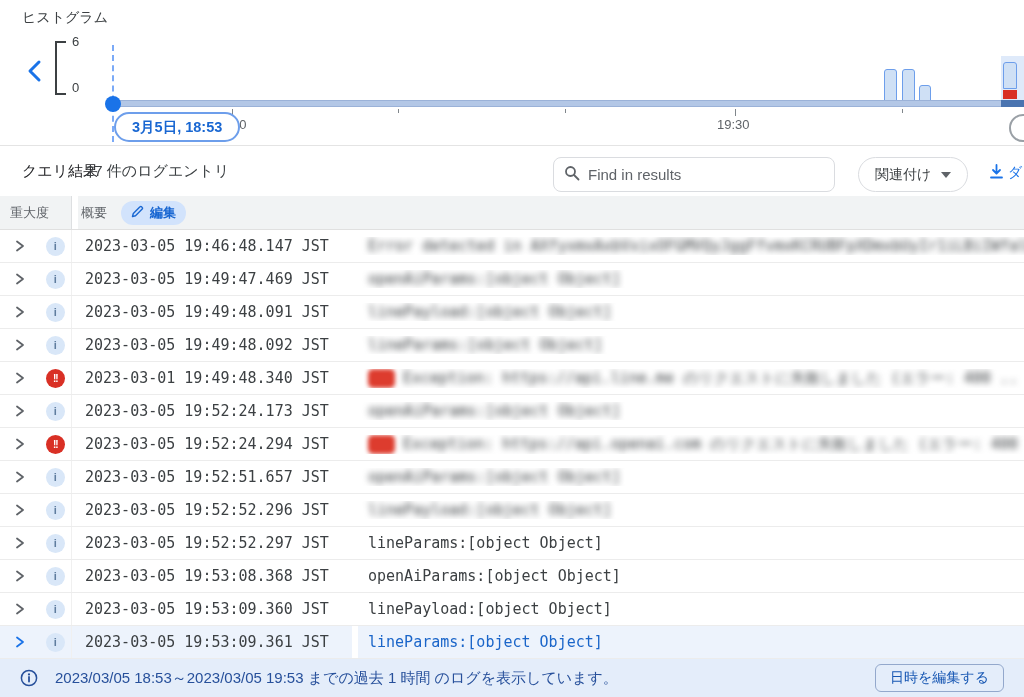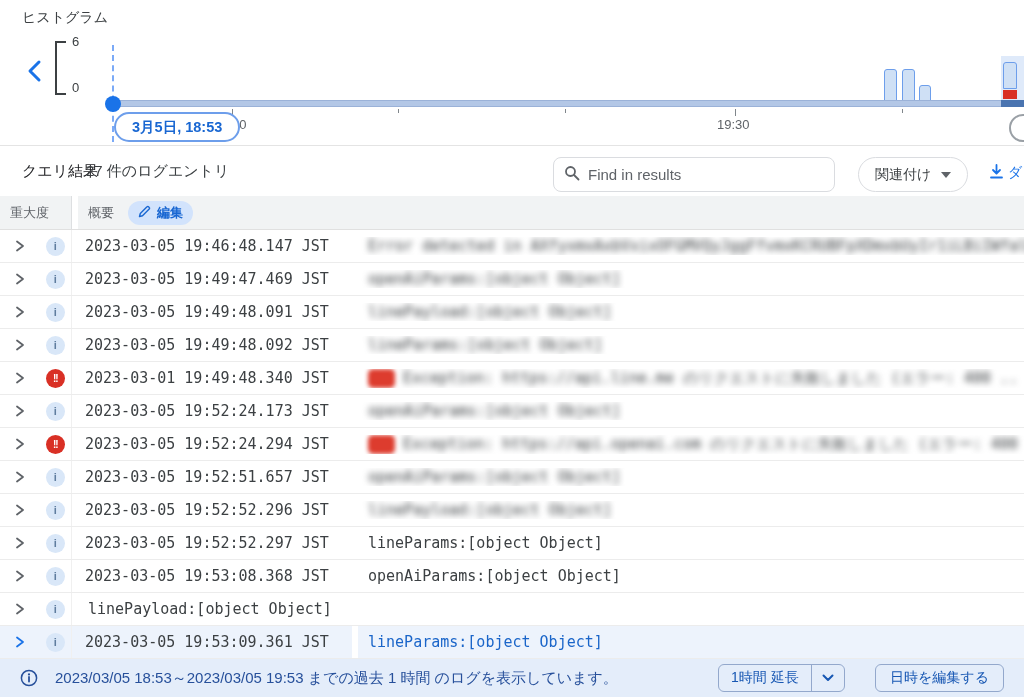--- a/index.html
+++ b/index.html
@@ -42,21 +42,21 @@
 
   
   .tbl-head { position:absolute; left:0; top:196px; width:1024px; height:34px; background:#f1f3f4; display:flex; align-items:center; font-size:13px; color:#5f6368; border-bottom:1px solid #e0e0e0; }
   .th-sev { width:72px; padding-left:10px; border-right:1px solid #dddfe1; height:100%; display:flex; align-items:center; }
   .th-ts { width:280px; padding-left:13px; height:100%; display:flex; align-items:center; gap:6px; }
   .sort-arrow { color:#5f6368; font-size:14px; cursor:pointer; }
   .pill-btn { display:flex; align-items:center; gap:6px; background:#d2e3fc; color:#1967d2; border:none; border-radius:12px; height:24px; padding:0 10px; font-size:13px; font-weight:bold; cursor:pointer; }
   .jst-pill { margin-left:auto; margin-right:10px; }
   .jst-pill .caret-down { border-top-color:#1967d2; border-left-width:4px; border-right-width:4px; border-top-width:5px; }
   .th-gap { width:6px; background:#fff; height:100%; }
-  .th-sum { flex:1; padding-left:10px; display:flex; align-items:center; gap:14px; height:100%; }
+  .th-sum { flex:1; padding-left:3px; display:flex; align-items:center; gap:14px; height:100%; }
 
   .rows { position:absolute; left:0; top:230px; width:1024px; }
   .log-row { display:flex; align-items:center; height:33px; border-bottom:1px solid #ececec; background:#fff; cursor:pointer; }
   .log-row.selected { background:#edf3fc; }
   .cell-expand { width:40px; display:flex; justify-content:center; align-items:center; color:#5f6368; }
   .log-row.selected .cell-expand { color:#1a73e8; }
   .cell-icon { width:32px; display:flex; justify-content:center; align-items:center; }
   .sev-wrap { width:72px; height:100%; display:flex; align-items:center; border-right:1px solid #f0f0f0; }
   .sev-icon { width:19px; height:19px; border-radius:50%; display:flex; align-items:center; justify-content:center; font-size:11px; font-weight:bold; }
   .sev-icon.info { background:#d9e7f8; color:#5f7d9e; }
@@ -379,20 +379,21 @@
       <div class="sev-wrap">
         <div class="cell-expand">
           <svg width="12" height="12" viewBox="0 0 12 12">
               <polyline points="3,1.5 9,6 3,10.5" fill="none" stroke="currentColor" stroke-width="1.8" stroke-linecap="round" stroke-linejoin="round"></polyline>
             </svg>
         </div>
         <div class="cell-icon">
           <span class="sev-icon info">i</span>
         </div>
       </div>
+      <div class="ts">2023-03-05 19:53:09.360 JST</div>
       <div class="row-gap"></div>
       <div class="summary">
 
         <span class="summary-text">linePayload:[object Object]</span>
       </div>
     </div>
 
     <div class="log-row selected">
       <div class="sev-wrap">
         <div class="cell-expand">
@@ -415,25 +416,16 @@
 
   <div class="footer">
     <span class="foot-info">
       <svg width="18" height="18" viewBox="0 0 18 18">
           <circle cx="9" cy="9" r="7.6" fill="none" stroke="#27509b" stroke-width="1.5"></circle>
           <line x1="9" y1="8" x2="9" y2="12.6" stroke="#27509b" stroke-width="1.8" stroke-linecap="round"></line>
           <circle cx="9" cy="5.4" r="1.1" fill="#27509b"></circle>
         </svg>
     </span>
     <span class="foot-msg">2023/03/05 18:53～2023/03/05 19:53 までの過去 1 時間 のログを表示しています。</span>
-    <div class="split-btn">
-      <span class="split-main">1時間 延長</span>
-      <span class="split-div"></span>
-      <span class="split-caret">
-        <svg width="12" height="8" viewBox="0 0 12 8">
-            <polyline points="1.5,1.5 6,6 10.5,1.5" fill="none" stroke="#1757b3" stroke-width="2" stroke-linecap="round" stroke-linejoin="round"></polyline>
-          </svg>
-      </span>
-    </div>
     <button class="edit-dt-btn">日時を編集する</button>
   </div>
 
 </div>
 
 </body></html>

